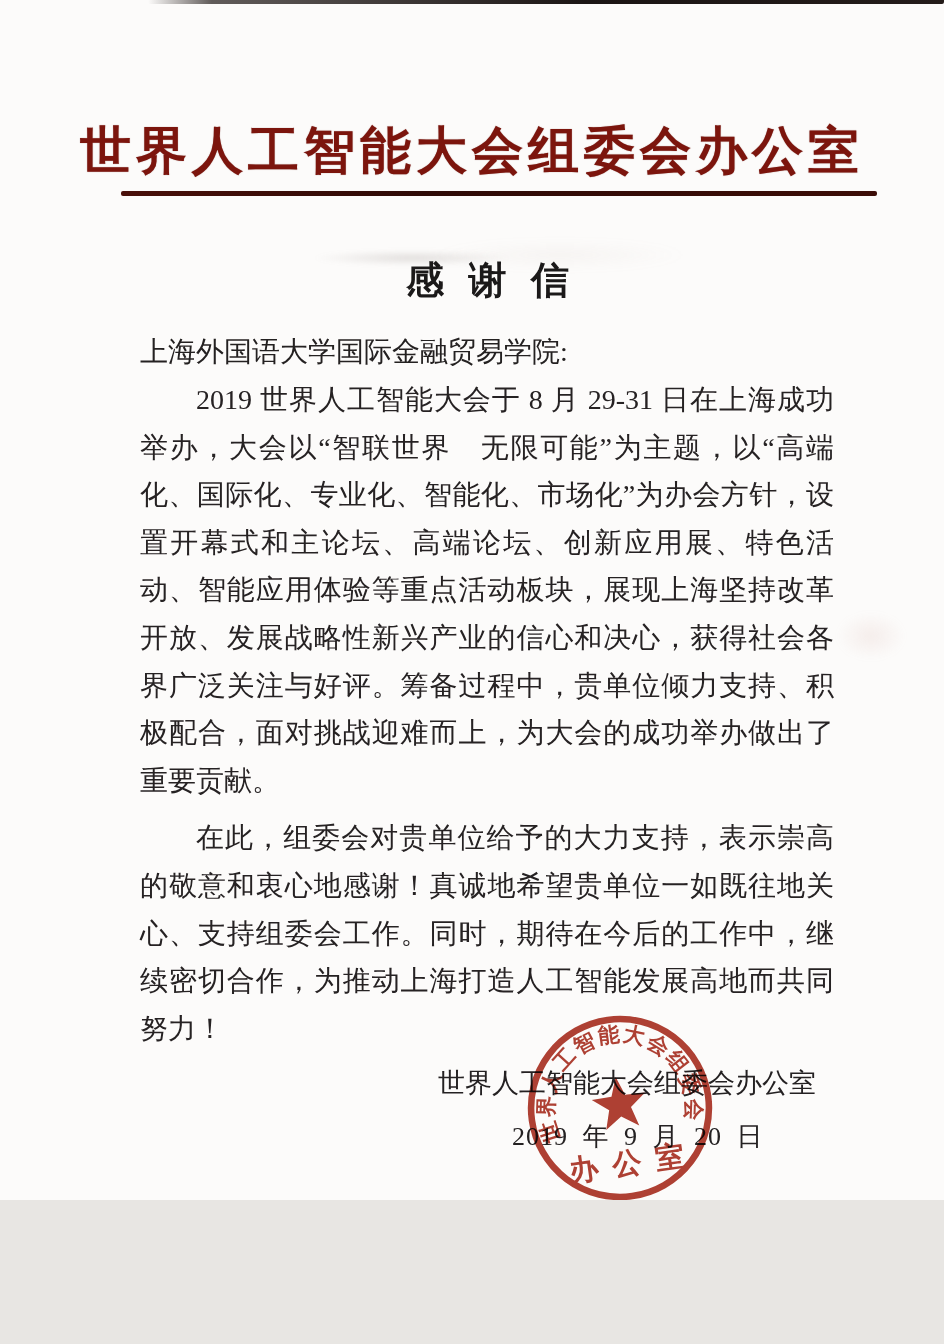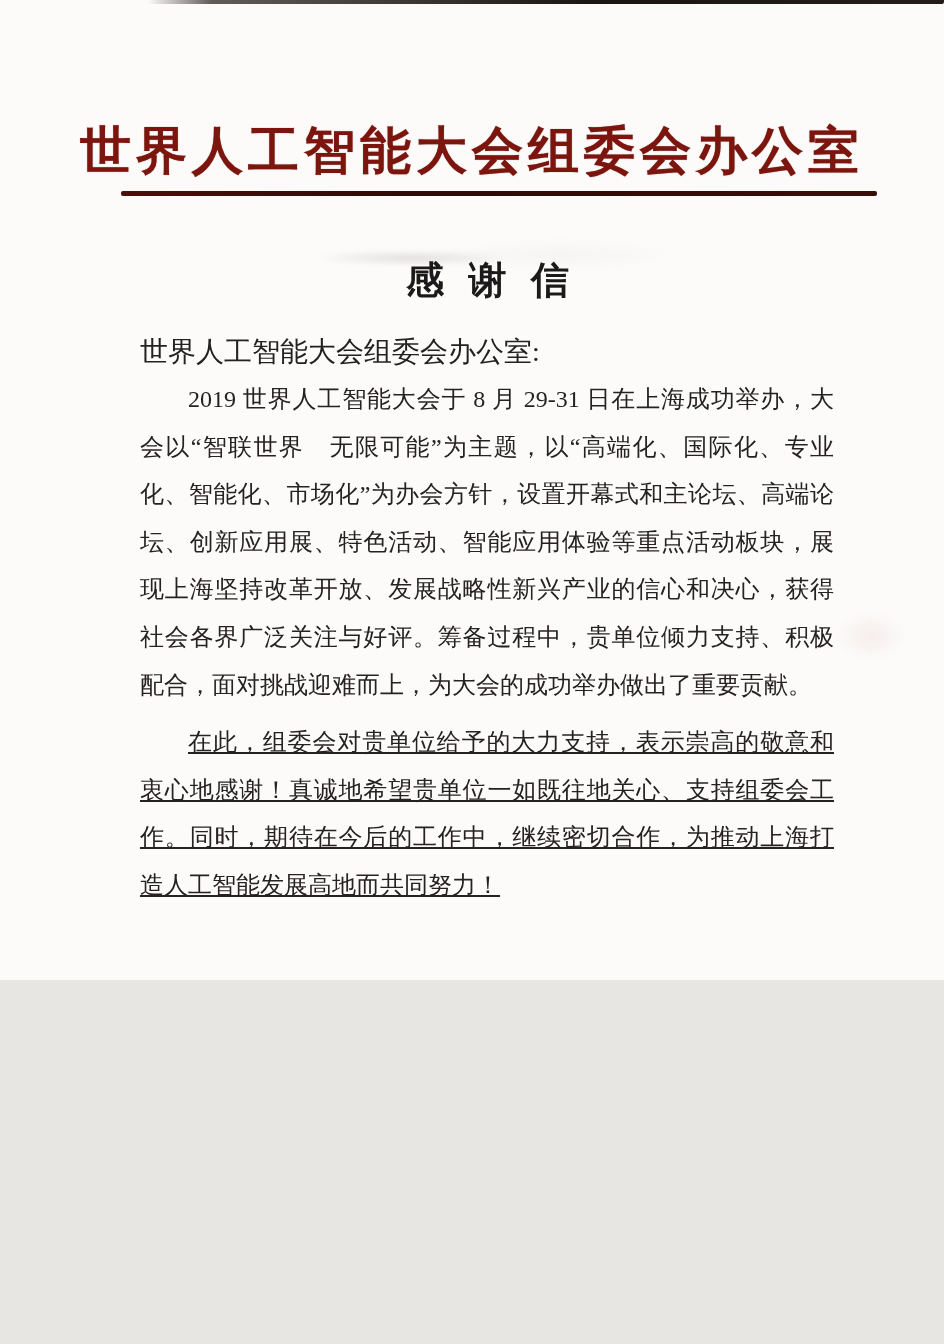--- a/index.html
+++ b/index.html
@@ -1,20 +1,20 @@
 <!DOCTYPE html>
 <html style="--accent: #7c150d; --seal: #a93022;"><head>
 <meta charset="utf-8">
 <style>
   * { margin: 0; padding: 0; box-sizing: border-box; }
   html, body { background: #e8e6e3; }
   .page {
     position: relative;
     width: 944px;
-    height: 980px;
+    height: 1200px;
     margin: 0 auto;
     background: #fcfbfa;
     overflow: hidden;
     font-family: "Liberation Serif", "DejaVu Serif", serif;
     color: #262323;
   }
   
   .artifact-top {
     position: absolute; top: 0; left: 148px; width: 796px; height: 4px;
     background: linear-gradient(to right, rgba(60,50,48,0), rgba(45,38,36,.75) 8%, #1b1514 55%, #241c1a);
@@ -61,26 +61,26 @@
   }
   .salutation {
     position: absolute; top: 333px; left: 140px; width: 700px;
     font-size: 28px; line-height: 38px;
     color: #242121;
   }
   .body-block {
     position: absolute; top: 376px; left: 140px; width: 694px;
   }
   .body-para {
-    font-size: 24px; line-height: 47.6px;
+    font-size: 28px; line-height: 47.6px;
     text-align: justify; text-justify: inter-character;
     text-indent: 2em;
     color: #262223;
   }
-  .body-para + .body-para { margin-top: 10px; text-decoration: underline; }
+  .body-para + .body-para { margin-top: 10px; }
   
   .signature-org {
     position: absolute; top: 1066px; left: 438px;
     font-size: 27px; line-height: 34px; letter-spacing: 0px;
     color: #242122; white-space: nowrap;
   }
   .signature-date {
     position: absolute; top: 1120px; left: 512px;
     font-size: 26px; line-height: 34px;
     word-spacing: 7px; letter-spacing: 1px;
@@ -107,21 +107,21 @@
   <div class="artifact-top"></div>
   <div class="smudge-title"></div>
   <div class="smudge-right"></div>
   <div class="smudge-mid"></div>
 
   <div class="letterhead">世界人工智能大会组委会办公室</div>
   <div class="letterhead-rule"></div>
 
   <div class="letter-title">感 谢 信</div>
 
-  <div class="salutation">世界人工智能大会组委会办公室:</div>
+  <div class="salutation">上海外国语大学国际金融贸易学院:</div>
 
   <div class="body-block">
     <p class="body-para">2019 世界人工智能大会于 8 月 29-31 日在上海成功举办，大会以“智联世界　无限可能”为主题，以“高端化、国际化、专业化、智能化、市场化”为办会方针，设置开幕式和主论坛、高端论坛、创新应用展、特色活动、智能应用体验等重点活动板块，展现上海坚持改革开放、发展战略性新兴产业的信心和决心，获得社会各界广泛关注与好评。筹备过程中，贵单位倾力支持、积极配合，面对挑战迎难而上，为大会的成功举办做出了重要贡献。</p>
     <p class="body-para">在此，组委会对贵单位给予的大力支持，表示崇高的敬意和衷心地感谢！真诚地希望贵单位一如既往地关心、支持组委会工作。同时，期待在今后的工作中，继续密切合作，为推动上海打造人工智能发展高地而共同努力！</p>
   </div>
 
   <div class="signature-org">世界人工智能大会组委会办公室</div>
   <div class="signature-date">2019 年 9 月 20 日</div>
 
   <div class="seal">

